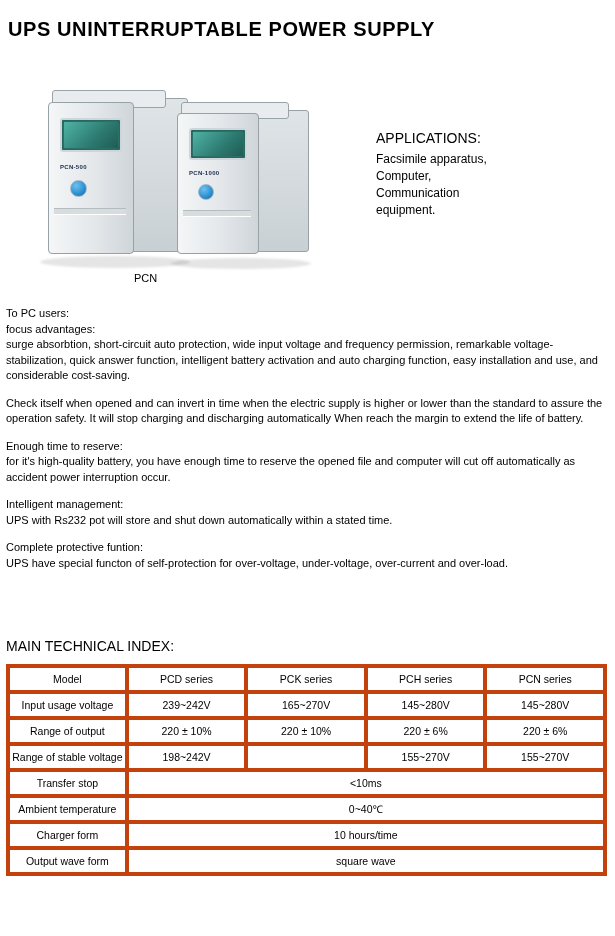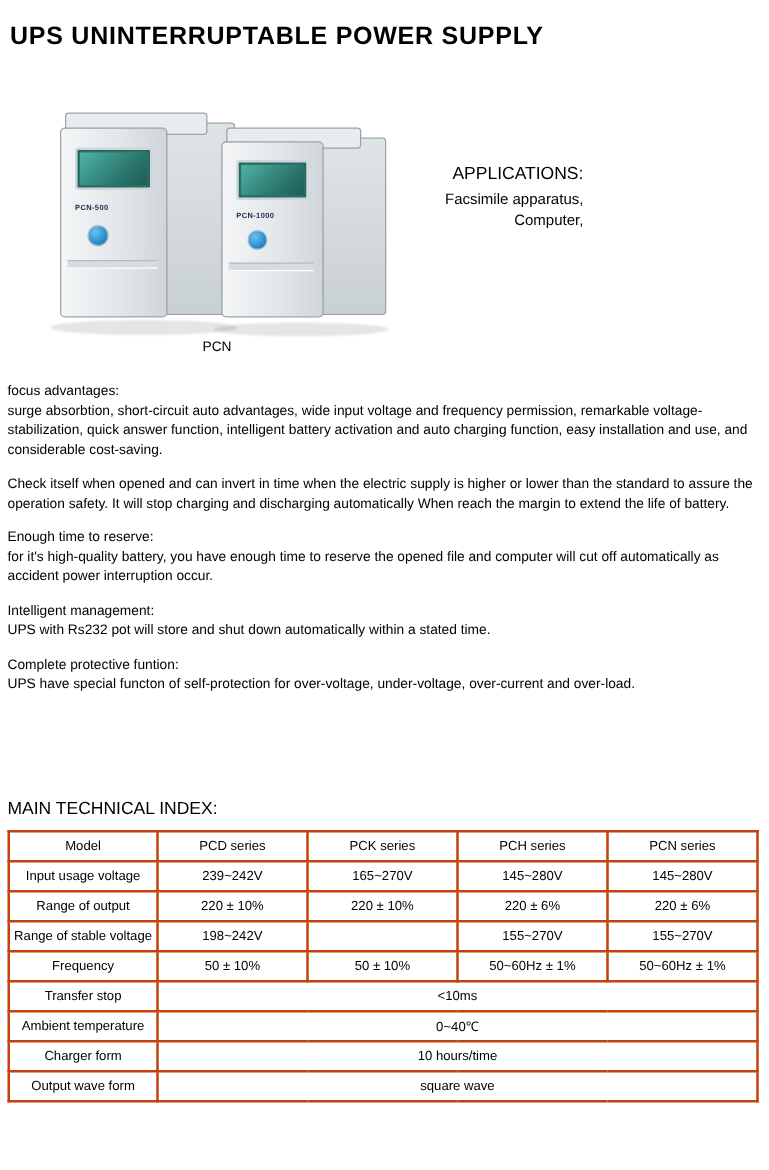--- a/index.html
+++ b/index.html
@@ -100,25 +100,24 @@
     filter: blur(1px);
   }
   .caption {
     position: absolute;
     font-size: 11px;
   }
 
   
   .applications {
     position: absolute;
-    left: 356px;
+    left: 376px;
     top: 130px;
     font-size: 12px;
     line-height: 17px;
-    text-align: right;
   }
   .applications .head {
     font-size: 14px;
     margin-bottom: 4px;
   }
 
   
   .body-copy {
     position: absolute;
     left: 6px;
@@ -143,21 +142,21 @@
   }
   table.tech {
     position: absolute;
     left: 6px;
     top: 664px;
     width: 601px;
     border-collapse: collapse;
     font-size: 10.5px;
   }
   table.tech td {
-    border: 2px solid #c2410c;
+    border: 4px solid #c2410c;
     text-align: center;
     height: 20px;
     padding: 1px 2px;
   }
   table.tech td.rowhead {
     width: 118px;
   }
   table.tech td.col {
     width: 120px;
   }
@@ -190,33 +189,35 @@
       <div class="top-slab" style="left:16px; top:4px; width:106px; height:15px;"></div>
       <div class="front" style="left:12px; top:15px; width:80px; height:139px;"></div>
       <div class="screen" style="left:24px; top:30px; width:54px; height:28px;">
         <div class="glass"></div>
       </div>
       <div class="label" style="left:24px; top:72px;">PCN-1000</div>
       <div class="btn" style="left:33px; top:86px; width:14px; height:14px;"></div>
       <div class="slot" style="left:18px; top:112px; width:68px; height:5px;"></div>
     </div>
 
-    <div class="caption" style="left:162px; top:200px;">PCN</div>
+    <div class="caption" style="left:134px; top:200px;">PCN</div>
   </div>
 
   <div class="applications">
     <div class="head">APPLICATIONS:</div>
     <div>Facsimile apparatus,</div>
     <div>Computer,</div>
+    <div>Communication equipment.</div>
   </div>
 
   <div class="body-copy">
 
+    <p class="tight">To PC users:</p>
     <p class="tight">focus advantages:</p>
-    <p>surge absorbtion, short-circuit auto advantages, wide input voltage and frequency permission, remarkable voltage-stabilization, quick answer function, intelligent battery activation and auto charging function, easy installation and use, and considerable cost-saving.</p>
+    <p>surge absorbtion, short-circuit auto protection, wide input voltage and frequency permission, remarkable voltage-stabilization, quick answer function, intelligent battery activation and auto charging function, easy installation and use, and considerable cost-saving.</p>
 
     <p>Check itself when opened and can invert in time when the electric supply is higher or lower than the standard to assure the operation safety. It will stop charging and discharging automatically When reach the margin to extend the life of battery.</p>
 
     <p class="tight">Enough time to reserve:</p>
     <p>for it's high-quality battery, you have enough time to reserve the opened file and computer will cut off automatically as accident power interruption occur.</p>
 
     <p class="tight">Intelligent management:</p>
     <p>UPS with Rs232 pot will store and shut down automatically within a stated time.</p>
 
     <p class="tight">Complete protective funtion:</p>
@@ -252,27 +253,20 @@
       </tr>
 
       <tr>
         <td class="rowhead">Range of stable voltage</td>
         <td>198~242V</td>
         <td></td>
         <td>155~270V</td>
         <td>155~270V</td>
       </tr>
 
-      <tr>
-        <td class="rowhead">Frequency</td>
-        <td>50 ± 10%</td>
-        <td>50 ± 10%</td>
-        <td>50~60Hz ± 1%</td>
-        <td>50~60Hz ± 1%</td>
-      </tr>
 
       <tr>
         <td class="rowhead">Transfer stop</td>
         <td colspan="4">&lt;10ms</td>
       </tr>
 
       <tr>
         <td class="rowhead">Ambient temperature</td>
         <td colspan="4">0~40℃</td>
       </tr>

